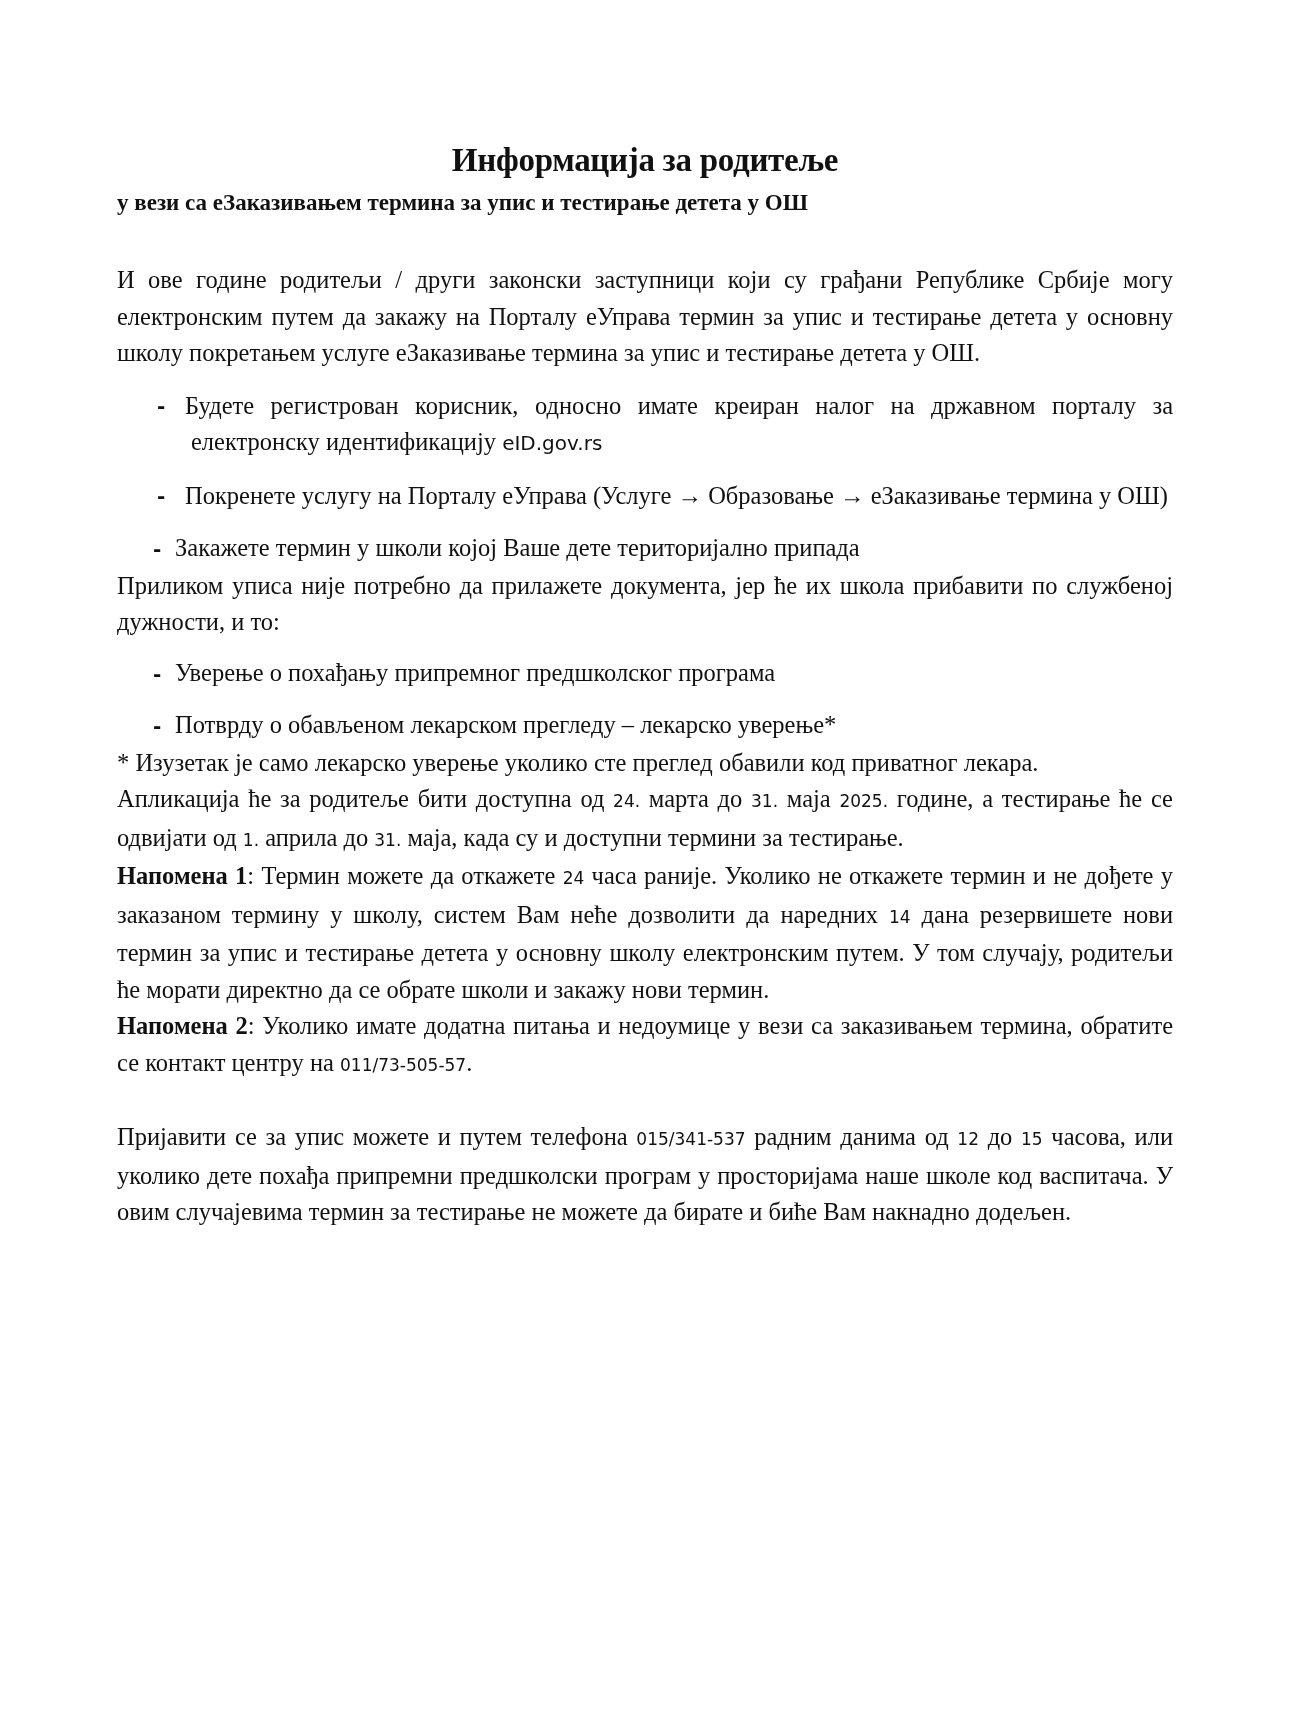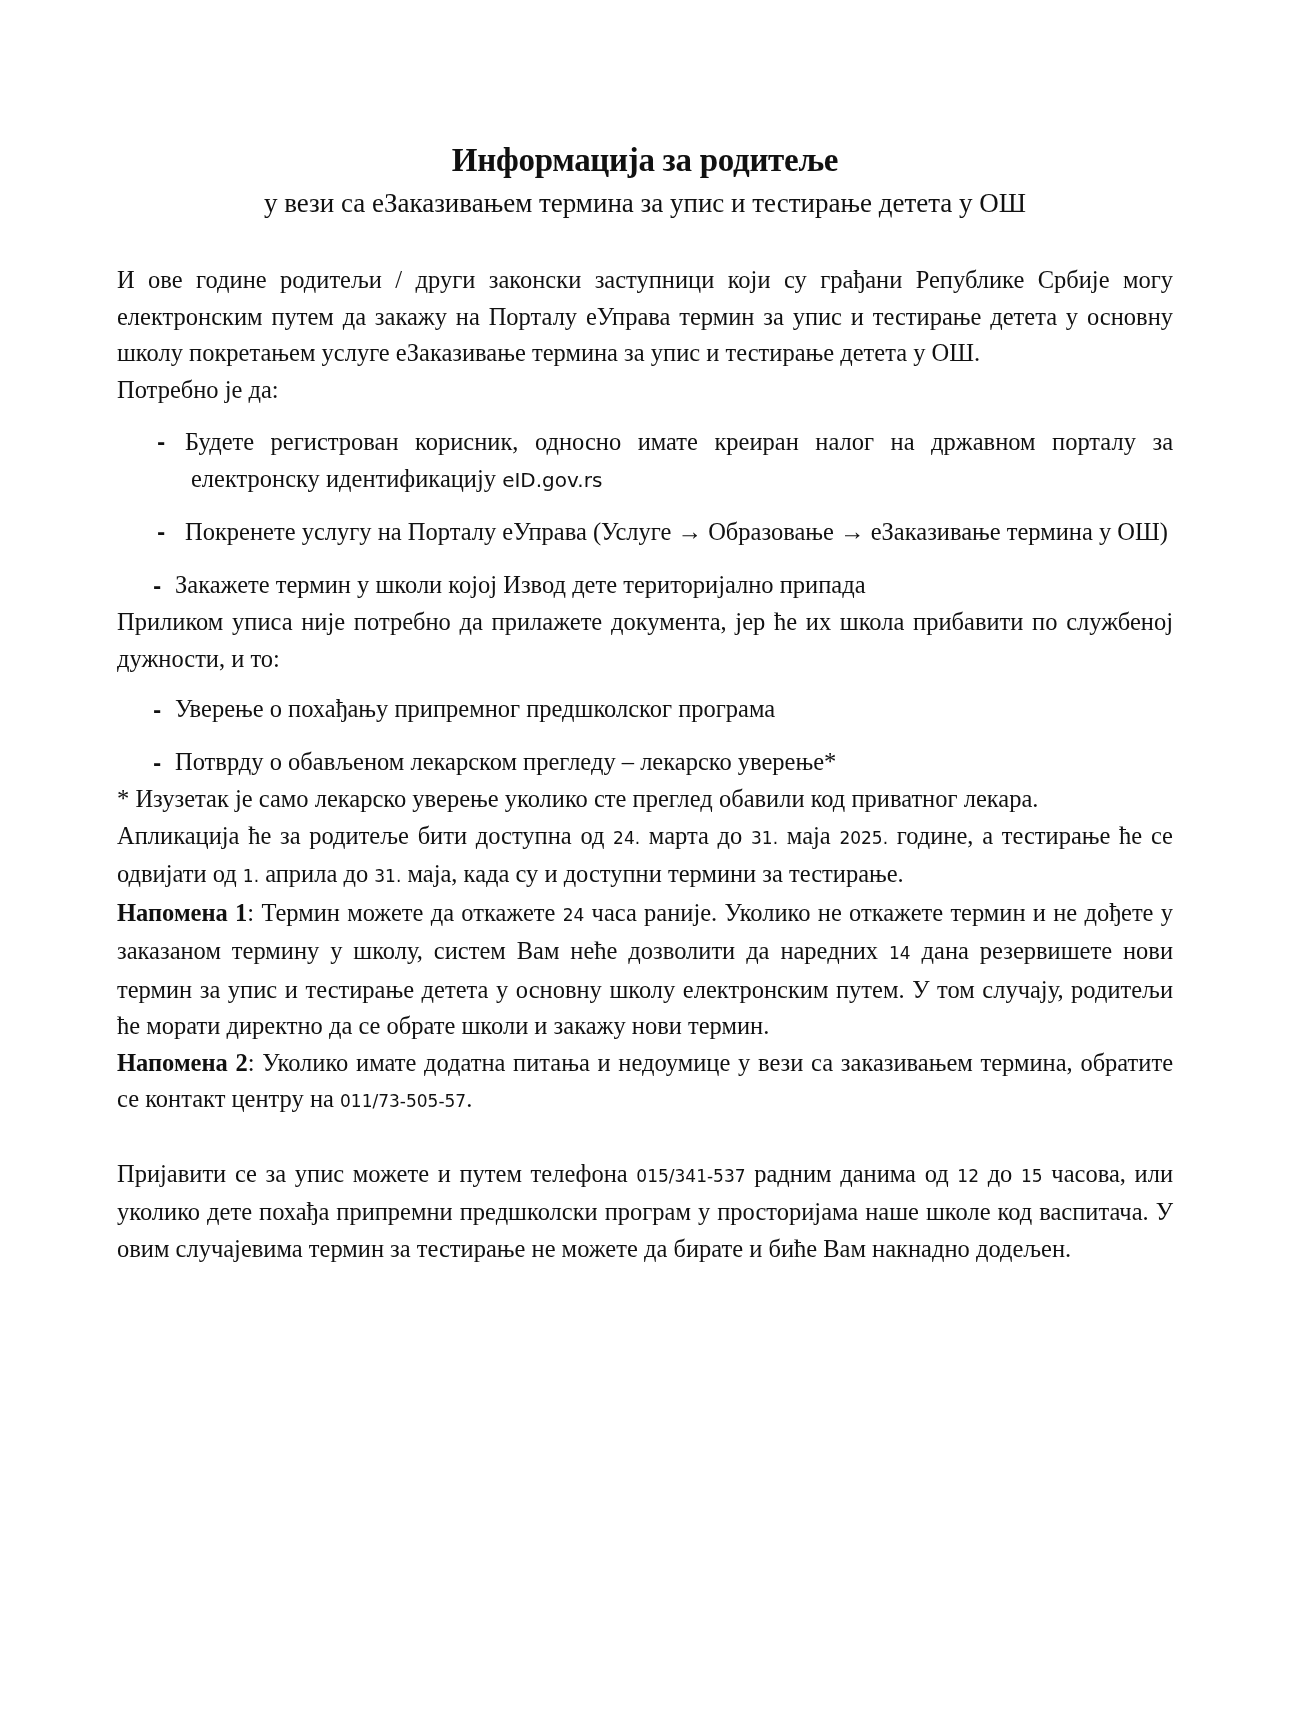--- a/index.html
+++ b/index.html
@@ -19,23 +19,22 @@
   }
   .title {
     text-align: center;
     font-weight: bold;
     font-size: 33px;
     line-height: 40px;
     margin: 0;
     letter-spacing: -0.3px;
   }
   .subtitle {
-    text-align: center;
-    font-weight: normal;
-    font-size: 27px;
+    font-weight: bold;
+    font-size: 23px;
     line-height: 34px;
     margin: 6px 0 0 0;
   }
   .p {
     font-size: 24.5px;
     line-height: 36.5px;
     text-align: justify;
     margin: 0;
   }
   .num {
@@ -81,33 +80,32 @@
 </style>
 </head>
 <body>
 
 <div class="page">
 
   <h1 class="title">Информација за родитеље</h1>
   <h2 class="subtitle">у вези са еЗаказивањем термина за упис и тестирање детета у ОШ</h2>
 
   <p class="p intro">И ове године родитељи / други законски заступници који су грађани Републике Србије могу електронским путем да закажу на Порталу еУправа термин за упис и тестирање детета у основну школу покретањем услуге еЗаказивање термина за упис и тестирање детета у ОШ.</p>
-  <p class="p">Потребно је да:</p>
 
   <ul class="dash req-list">
     <li class="item1">
       <span class="dash-mark">-</span>
       <span class="txt"><span>Будете регистрован корисник, односно имате креиран налог на државном порталу за електронску идентификацију</span> <span class="eid">eID.gov.rs</span></span>
     </li>
     <li class="item2">
       <span class="dash-mark">-</span>
       <span class="txt">Покренете услугу на Порталу еУправа (Услуге → Образовање → еЗаказивање термина у ОШ)</span>
     </li>
     <li class="item3">
-      <span class="dash-mark">-</span><span>Закажете термин у школи којој Извод дете територијално припада</span>
+      <span class="dash-mark">-</span><span>Закажете термин у школи којој Ваше дете територијално припада</span>
     </li>
   </ul>
 
   <p class="p">Приликом уписа није потребно да прилажете документа, јер ће их школа прибавити по службеној дужности, и то:</p>
 
   <ul class="dash doc-list">
     <li><span class="dash-mark">-</span><span>Уверење о похађању припремног предшколског програма</span></li>
     <li style="margin-top:15px"><span class="dash-mark">-</span><span>Потврду о обављеном лекарском прегледу – лекарско уверење*</span></li>
   </ul>
 

